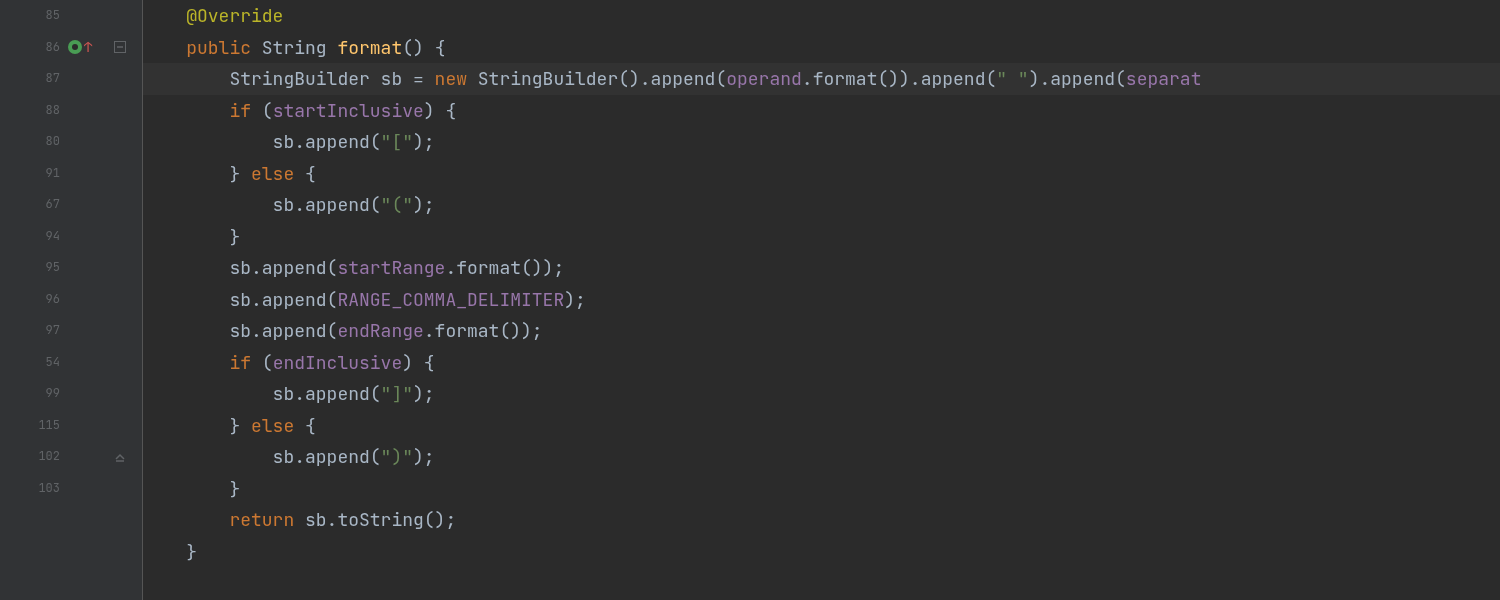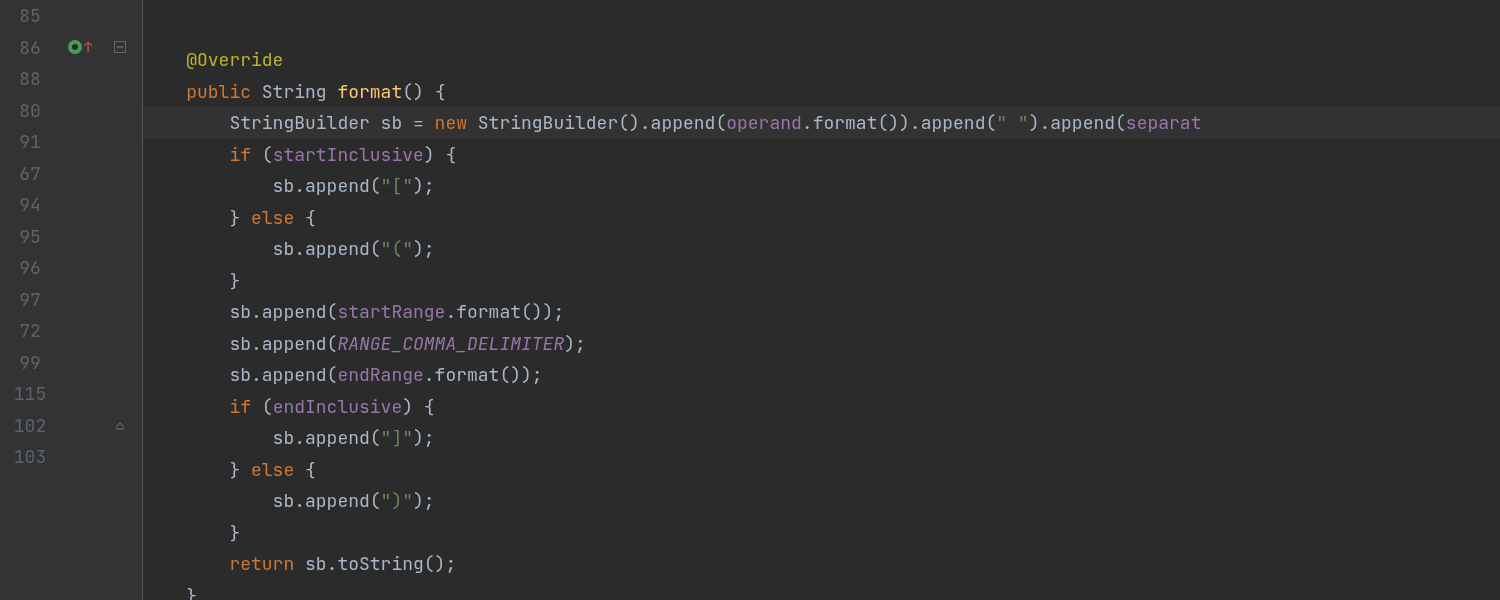--- a/index.html
+++ b/index.html
@@ -44,23 +44,23 @@
     flex:none;
     border-right:1px solid var(--sep);
   }
   .gline{
     height:31.5px;
     display:flex;
     align-items:center;
   }
   .ln{
     width:60px;
-    text-align:center;
+    text-align:right;
     color:var(--gutter-fg);
-    font-size:18px;
+    font-size:12px;
   }
   .marks{
     width:40px;
     display:flex;
     align-items:center;
     justify-content:center;
     gap:1px;
   }
   .fold{
     width:40px;
@@ -68,37 +68,36 @@
     align-items:center;
     justify-content:center;
   }
   .fold svg{display:block;}
   .code{
     flex:1;
     position:relative;
     padding-top:0;
     overflow:hidden;
     white-space:pre;
-    margin-top:44px;
   }
   .cline{
     height:31.5px;
     padding-left:0;
     display:flex;
     align-items:center;
   }
   .cline.hl{
     background:var(--highlight);
   }
   .tok{white-space:pre;}
   .kw{color:var(--kw);}
   .ann{color:var(--ann);}
   .str{color:var(--str);}
   .fld{color:var(--fld);}
-  .const{color:var(--const);font-style:italic;}
+  .const{color:var(--const);}
   .mth{color:var(--mth);}
   .pln{color:var(--fg);}
   .green-circle{
     width:14px;height:14px;border-radius:50%;
     background:var(--green-dot);
     display:flex;align-items:center;justify-content:center;
   }
   .green-circle:after{
     content:"";width:6px;height:6px;border-radius:50%;background:#2b2b2b;
   }
@@ -126,20 +125,25 @@
           <span class="red-arrow">↑</span>
         </div>
         <div class="fold">
           <svg width="12" height="12" viewBox="0 0 12 12">
             <rect x="0.5" y="0.5" width="11" height="11" fill="none" stroke="#606366"></rect>
             <line x1="3" y1="6" x2="9" y2="6" stroke="#606366" stroke-width="1.5"></line>
           </svg>
         </div>
       </div>
       <div class="gline">
+        <div class="ln">87</div>
+        <div class="marks"></div>
+        <div class="fold"></div>
+      </div>
+      <div class="gline">
         <div class="ln">88</div>
         <div class="marks"></div>
         <div class="fold"></div>
       </div>
       <div class="gline">
         <div class="ln">80</div>
         <div class="marks"></div>
         <div class="fold"></div>
       </div>
       <div class="gline">
@@ -166,21 +170,21 @@
         <div class="ln">96</div>
         <div class="marks"></div>
         <div class="fold"></div>
       </div>
       <div class="gline">
         <div class="ln">97</div>
         <div class="marks"></div>
         <div class="fold"></div>
       </div>
       <div class="gline">
-        <div class="ln">72</div>
+        <div class="ln">54</div>
         <div class="marks"></div>
         <div class="fold"></div>
       </div>
       <div class="gline">
         <div class="ln">99</div>
         <div class="marks"></div>
         <div class="fold"></div>
       </div>
       <div class="gline">
         <div class="ln">115</div>

